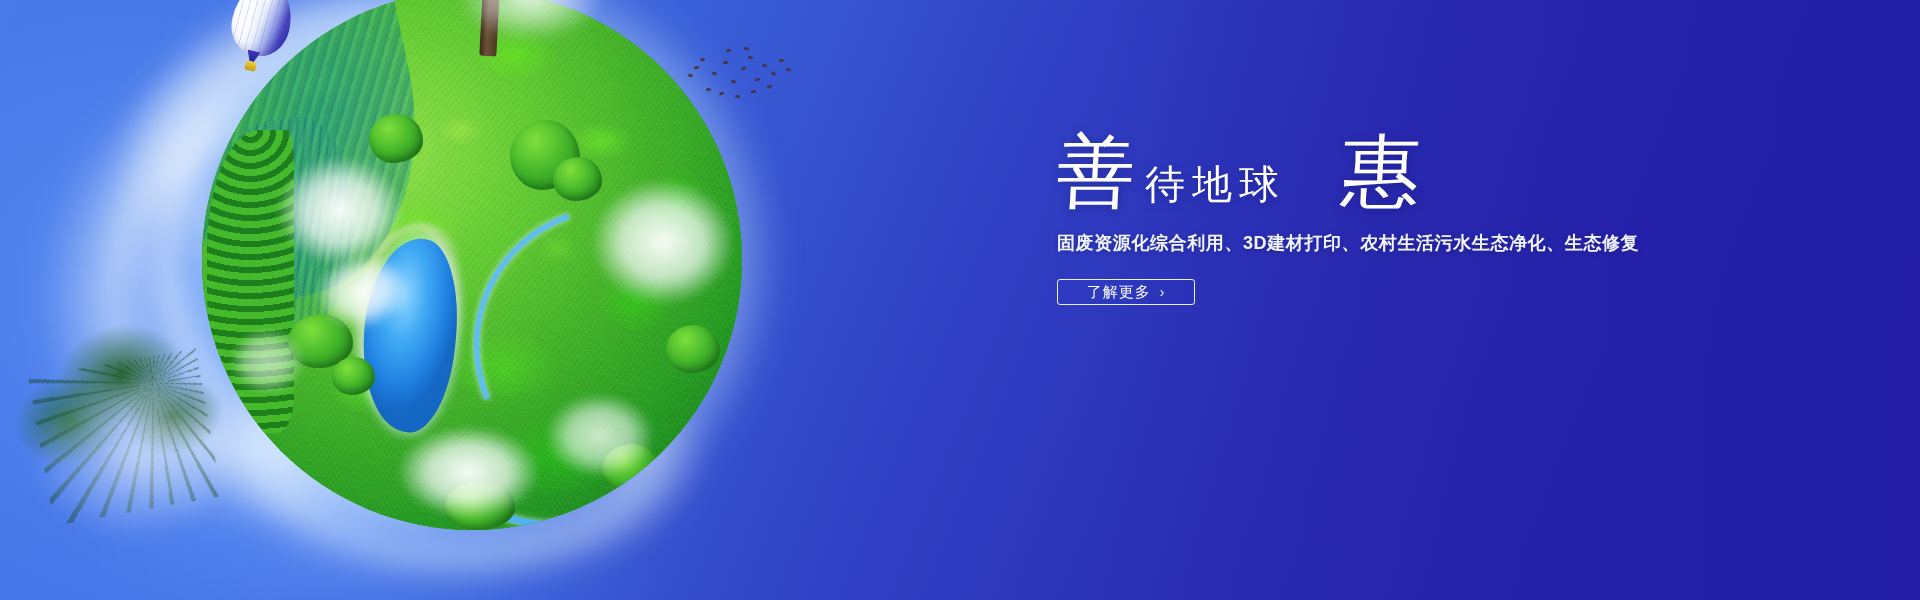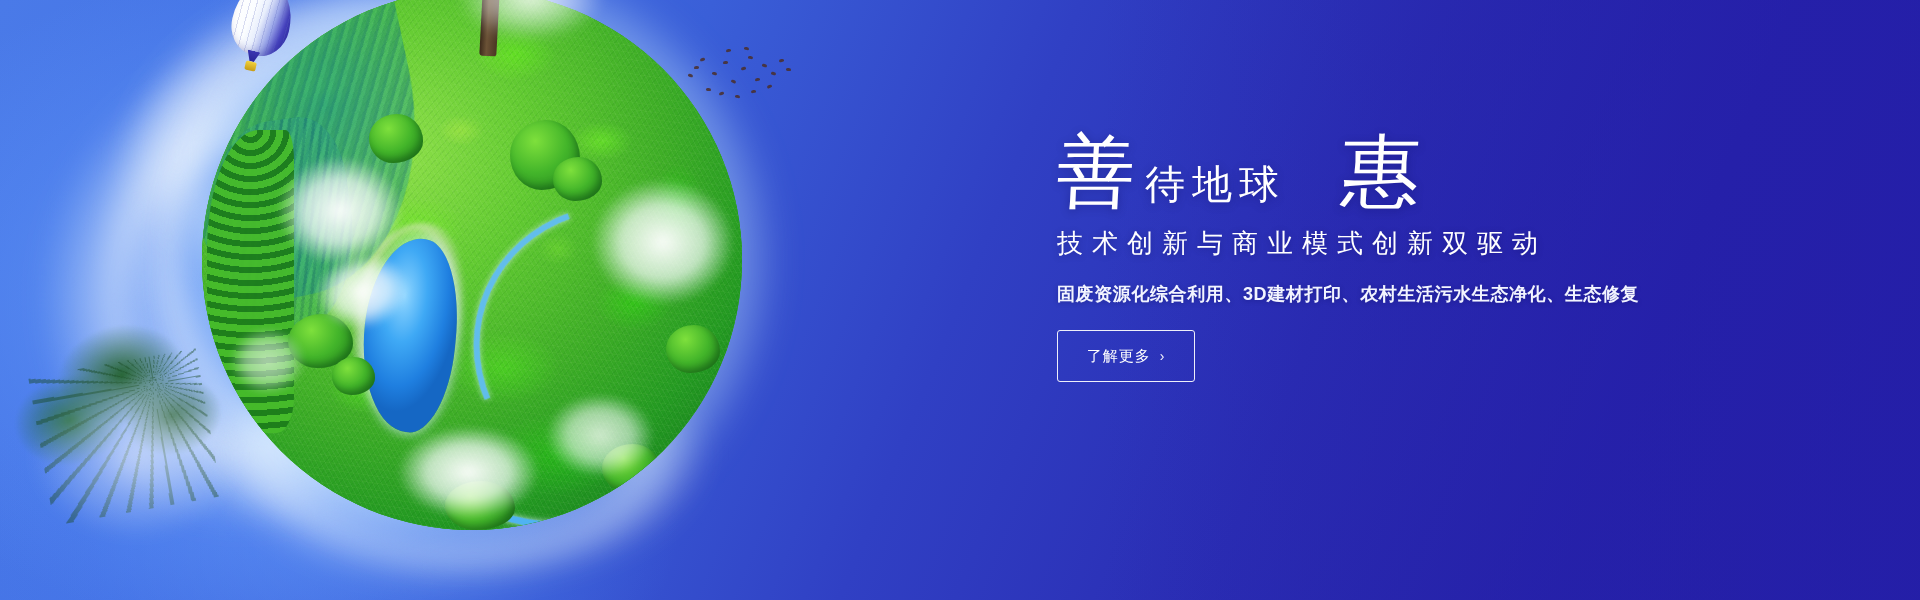--- a/index.html
+++ b/index.html
@@ -445,21 +445,21 @@
     white-space: nowrap;
     text-shadow: 0 1px 5px rgba(10,10,70,0.30);
   }
   .cta {
     margin-top: 24px;
     display: inline-flex;
     align-items: center;
     justify-content: center;
     gap: 9px;
     width: 138px;
-    height: 52px;
+    height: 26px;
     box-sizing: border-box;
     border: 1px solid rgba(255,255,255,0.92);
     border-radius: 3px;
     background: transparent;
     color: #ffffff;
     font-family: "Liberation Sans", "DejaVu Sans", sans-serif;
     font-size: 15px;
     letter-spacing: 1px;
     cursor: pointer;
     padding: 0;
@@ -554,21 +554,20 @@
 
   <div class="copy">
 
     <h1 class="headline">
       <span class="big">善</span>
       <span class="small">待地球</span>
       <span class="gap"></span>
       <span class="big">惠</span>
     </h1>
 
-    <p class="subtitle">技术创新与商业模式创新双驱动</p>
 
     <p class="desc">固废资源化综合利用、3D建材打印、农村生活污水生态净化、生态修复</p>
 
     <button class="cta">
       <span>了解更多</span>
       <span class="chev">›</span>
     </button>
 
   </div>
 </div>

